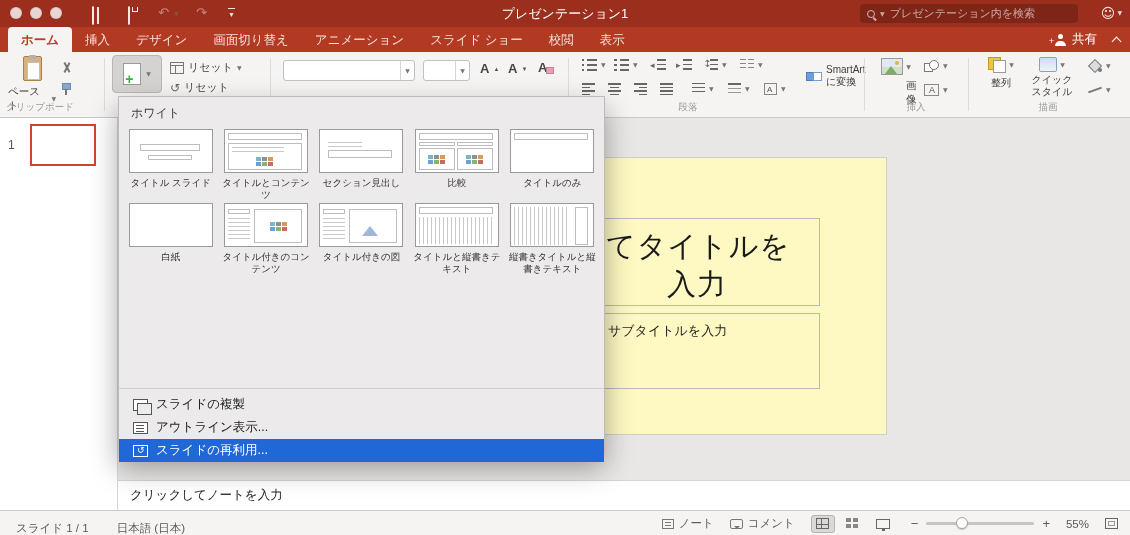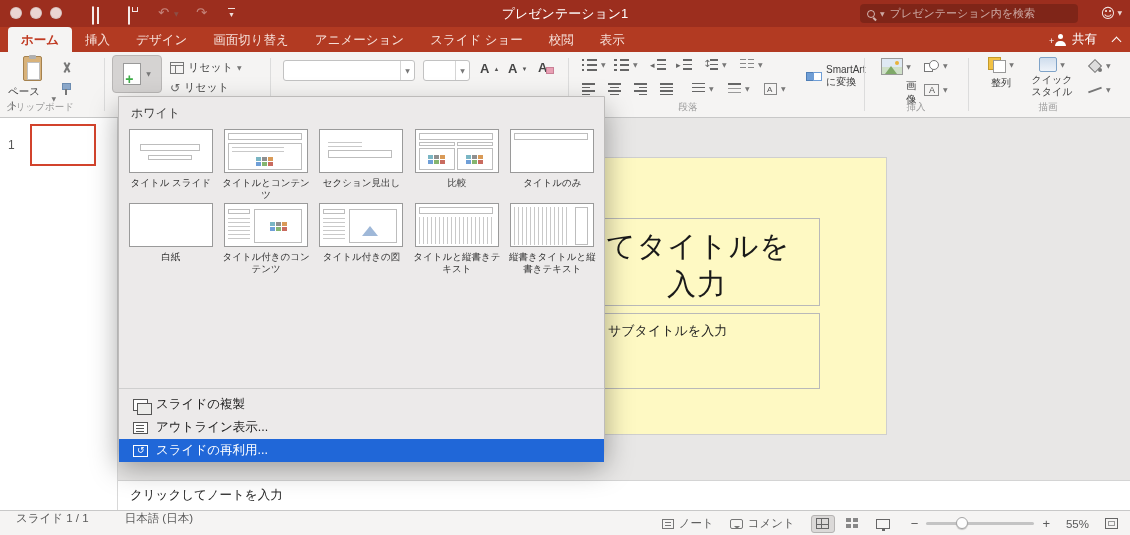--- a/index.html
+++ b/index.html
@@ -144,21 +144,21 @@
   .tl1 { position:absolute; left:135px; top:8px; font-size:29px; color:#1a1a1a; letter-spacing:1px; white-space:nowrap; }
   .tl2 { position:absolute; left:196px; top:46px; font-size:29px; color:#1a1a1a; letter-spacing:1px; white-space:nowrap; }
   .subtxt { position:absolute; left:137px; top:8px; font-size:13px; color:#222; white-space:nowrap; }
 
   
   .notes { position:absolute; left:118px; right:0; top:480px; height:30px; background:#fff;
     border-top:1px solid #d4d4d4; display:flex; align-items:center; padding-left:12px;
     font-size:12.5px; color:#1f1f1f; }
   .statusbar { position:absolute; left:0; bottom:0; width:100%; height:25px;
     background:#f5f4f3; border-top:1px solid #c8c8c8; font-size:11.5px; color:#5a5a5a; }
-  .sb-left { position:absolute; left:16px; top:0; height:25px; display:flex; align-items:flex-start; gap:36px; }
+  .sb-left { position:absolute; left:16px; top:0; height:25px; display:flex; align-items:flex-end; gap:28px; }
   .sb-right { position:absolute; right:12px; top:0; height:25px; display:flex; align-items:center; gap:16px; }
   .sb-item { display:flex; align-items:center; gap:5px; }
   .ic-note { width:12px; height:10px; border:1px solid #777; position:relative; }
   .ic-note::before { content:""; position:absolute; left:2px; top:2px; right:2px; height:1px; background:#777; box-shadow:0 3px 0 #777; }
   .ic-comment { width:13px; height:10px; border:1px solid #777; border-radius:2px; position:relative; }
   .ic-comment::after { content:""; position:absolute; left:3px; bottom:-4px; border:3px solid transparent; border-top-color:#777; }
   .vbtn { width:24px; height:18px; display:flex; align-items:center; justify-content:center; border-radius:3px; }
   .vbtn.active { background:#dbd9d8; border:1px solid #b5b3b2; }
   .ic-vnormal { width:13px; height:11px; border:1px solid #666; position:relative; }
   .ic-vnormal::before { content:""; position:absolute; left:4px; top:0; bottom:0; width:1px; background:#666; }

